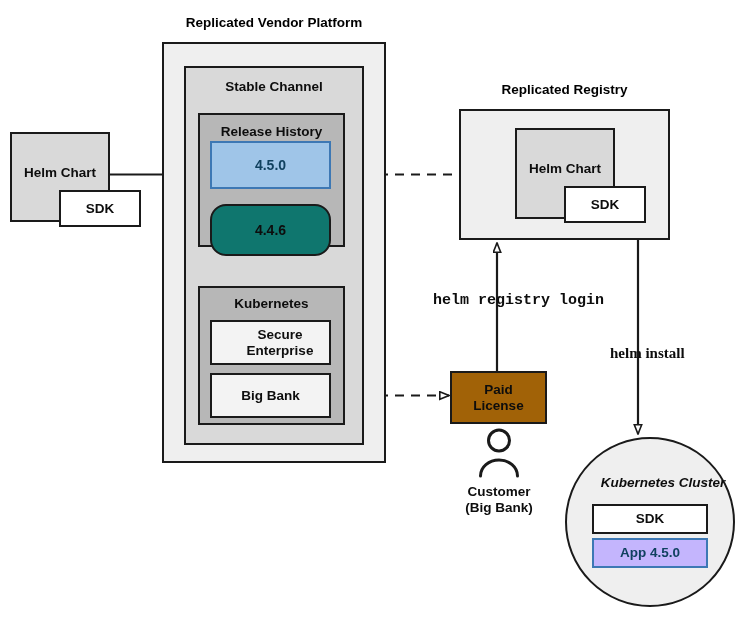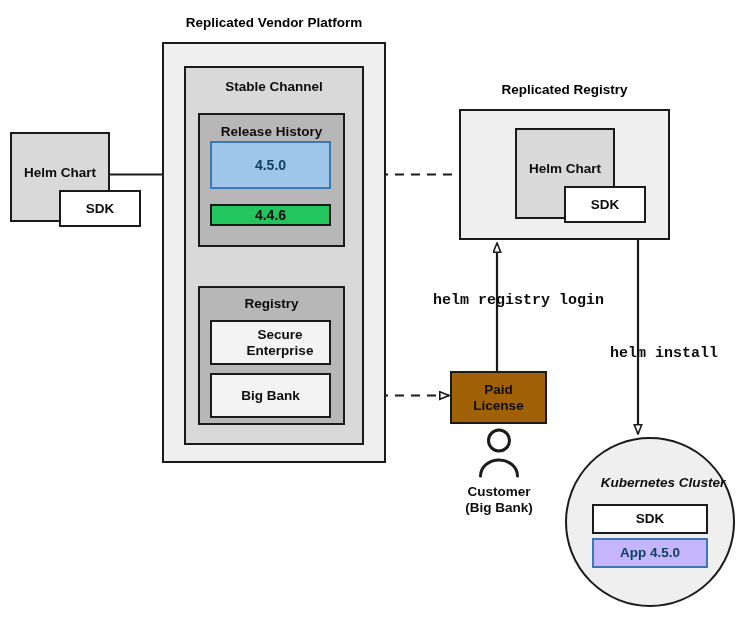--- a/index.html
+++ b/index.html
@@ -114,26 +114,26 @@
   </div>
 
   <div class="node" style="left:198px; top:113px; width:147px; height:134px; background:#b7b7b7; align-items:flex-start; justify-content:center; padding-top:9px; font-size:13.5px;">
     <span>Release History</span>
   </div>
 
   <div class="node" style="left:210px; top:141px; width:121px; height:48px; background:#9fc5e8; border-color:#3d78b4; color:#10415f; font-size:14px;">
     <span>4.5.0</span>
   </div>
 
-  <div class="node" style="left:210px; top:204px; width:121px; height:22px; background:#22c55e; font-size:14px;">
+  <div class="node" style="left:210px; top:204px; width:121px; height:52px; background:#0f766e; font-size:14px;border-radius:16px;">
     <span>4.4.6</span>
   </div>
 
   <div class="node" style="left:198px; top:286px; width:147px; height:139px; background:#b7b7b7; align-items:flex-start; justify-content:center; padding-top:8px; font-size:13.5px;">
-    <span>Registry</span>
+    <span>Kubernetes</span>
   </div>
 
   <div class="node" style="left:210px; top:320px; width:121px; height:45px; background:#f3f3f3; font-size:13.5px; flex-direction:column;padding-left:19px;">
     <span>Secure</span>
     <span>Enterprise</span>
   </div>
 
   <div class="node" style="left:210px; top:373px; width:121px; height:45px; background:#f3f3f3; font-size:13.5px;">
     <span>Big Bank</span>
   </div>
@@ -144,21 +144,21 @@
 
   <div class="node" style="left:515px; top:128px; width:100px; height:91px; background:#d9d9d9; font-size:13.5px; align-items:flex-start; padding-top:31px;">
     <span>Helm Chart</span>
   </div>
   <div class="node" style="left:564px; top:186px; width:82px; height:37px; background:#ffffff; font-size:13.5px;">
     <span>SDK</span>
   </div>
 
   <div class="mono-label" style="left:401px; top:292px; font-size:15px;">helm registry login</div>
 
-  <div class="mono-label" style="left:578px; top:345px; font-size:15px;">helm install</div>
+  <div class="mono-label" style="left:578px; top:345px; font-size:15px;font-family:Liberation Serif, serif;">helm install</div>
 
   <div class="node" style="left:450px; top:371px; width:97px; height:53px; background:#a16207; font-size:13.5px; flex-direction:column;">
     <span>Paid</span>
     <span>License</span>
   </div>
 
   <svg style="position:absolute; left:473px; top:428px; width:52px; height:50px;" viewBox="0 0 52 50">
     <circle cx="26" cy="12.5" r="10.5" fill="#ffffff" stroke="#1a1a1a" stroke-width="3"></circle>
     <path d="M7.5,48 a18.5,16 0 0 1 37,0" fill="#ffffff" stroke="#1a1a1a" stroke-width="3" stroke-linecap="round"></path>
   </svg>

